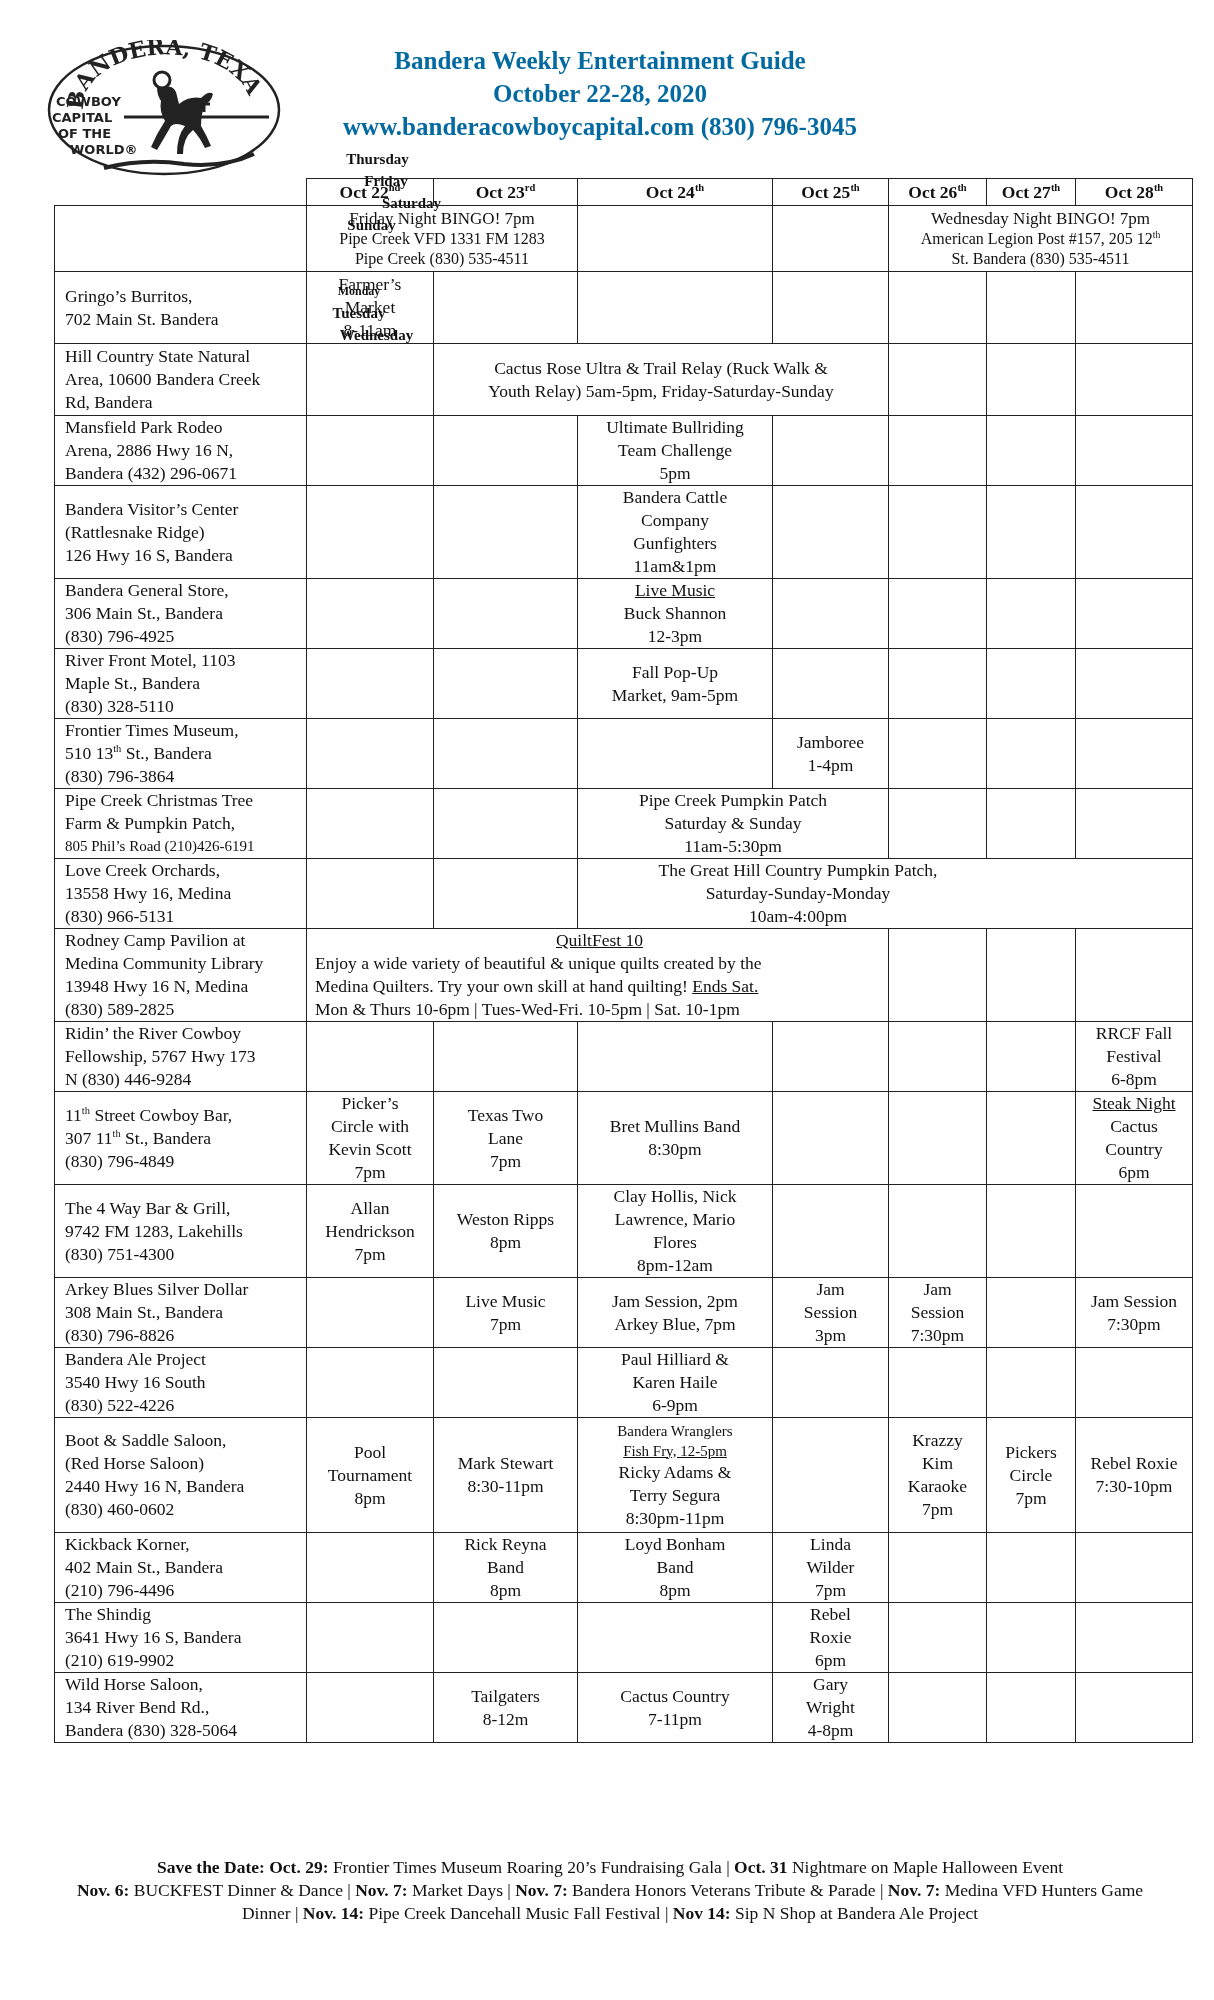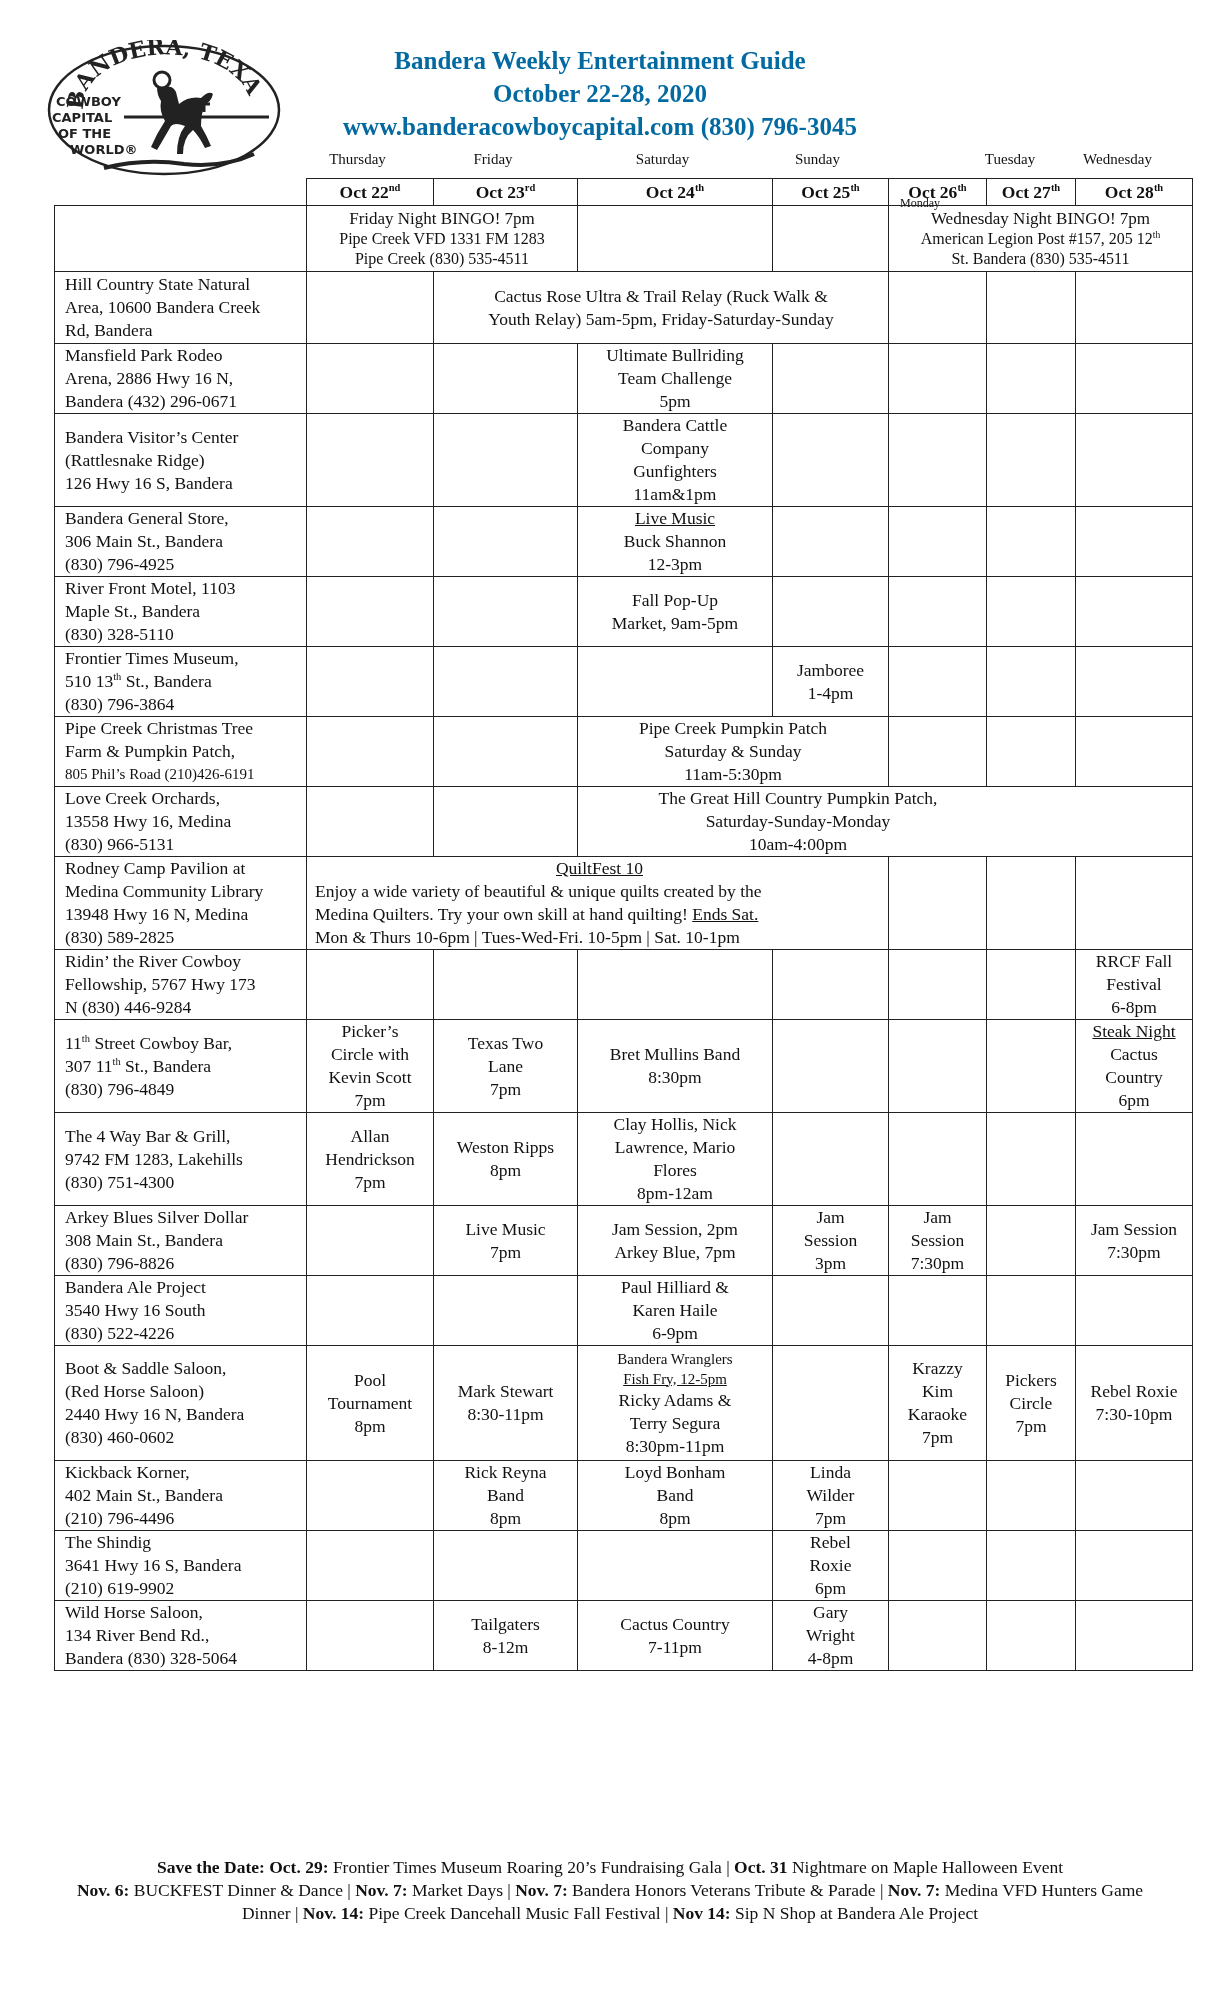--- a/index.html
+++ b/index.html
@@ -1,20 +1,20 @@
 <!DOCTYPE html>
 <html><head>
 <meta charset="utf-8">
 <style>
   html, body { margin:0; padding:0; background:#fff; }
   body { width:1214px; height:2000px; position:relative; font-family:"Liberation Serif","DejaVu Serif",serif; color:#111; overflow:hidden; }
   .logo { position:absolute; left:44px; top:40px; width:240px; height:136px; }
   .header { position:absolute; left:300px; top:44px; width:600px; text-align:center; color:#0369a1; font-weight:bold; }
   .header div { font-size:25px; line-height:33px; }
-  .dayrow { position:absolute; top:148px; left:294px; height:22px; display:flex; font-weight:normal; font-size:15px; }
+  .dayrow { position:absolute; top:148px; left:314px; height:22px; display:flex; font-weight:bold; font-size:15px;flex-direction:column; }
   .dayrow div { text-align:center; line-height:22px; }
   .dayrow .small { font-size:12px;margin-top:44px; }
   table.sched { position:absolute; left:54px; top:178px; border-collapse:collapse; table-layout:fixed; width:1138px; }
   table.sched td { border:1.5px solid #222; padding:0 4px; font-size:17.5px; line-height:23px; vertical-align:middle; text-align:center; }
   table.sched td.venue { text-align:left; padding-left:10px; }
   table.sched td.blank-top { border-top:none; border-left:none; border-right:1.5px solid #222; }
   .daterow td { font-weight:bold; font-size:19px; height:26px; }
   sup { font-size:0.6em; line-height:0; vertical-align:super; }
   .u { text-decoration:underline; }
   .b { font-weight:normal; }
@@ -93,20 +93,37 @@
     </td>
     <td></td>
     <td></td>
     <td colspan="3" style="font-size:16px;line-height:20px">
       <div class="b" style="font-size:17px">Wednesday Night BINGO! 7pm</div>
       <div><span>American Legion Post #157, 205 12</span><sup>th</sup></div>
       <div>St. Bandera (830) 535-4511</div>
     </td>
   </tr>
 
+  <tr style="height:72px">
+    <td class="venue">
+          <div>Gringo’s Burritos,</div>
+          <div>702 Main St. Bandera</div>
+        </td>
+    <td>
+          <div>Farmer’s</div>
+          <div>Market</div>
+          <div>8-11am</div>
+        </td>
+    <td></td>
+        <td></td>
+        <td></td>
+        <td></td>
+        <td></td>
+        <td></td>
+  </tr>
 
   <tr style="height:72px">
     <td class="venue">
           <div>Hill Country State Natural</div>
           <div>Area, 10600 Bandera Creek</div>
           <div>Rd, Bandera</div>
         </td>
     <td></td>
     <td colspan="3">
           <div>Cactus Rose Ultra &amp; Trail Relay (Ruck Walk &amp;</div>

